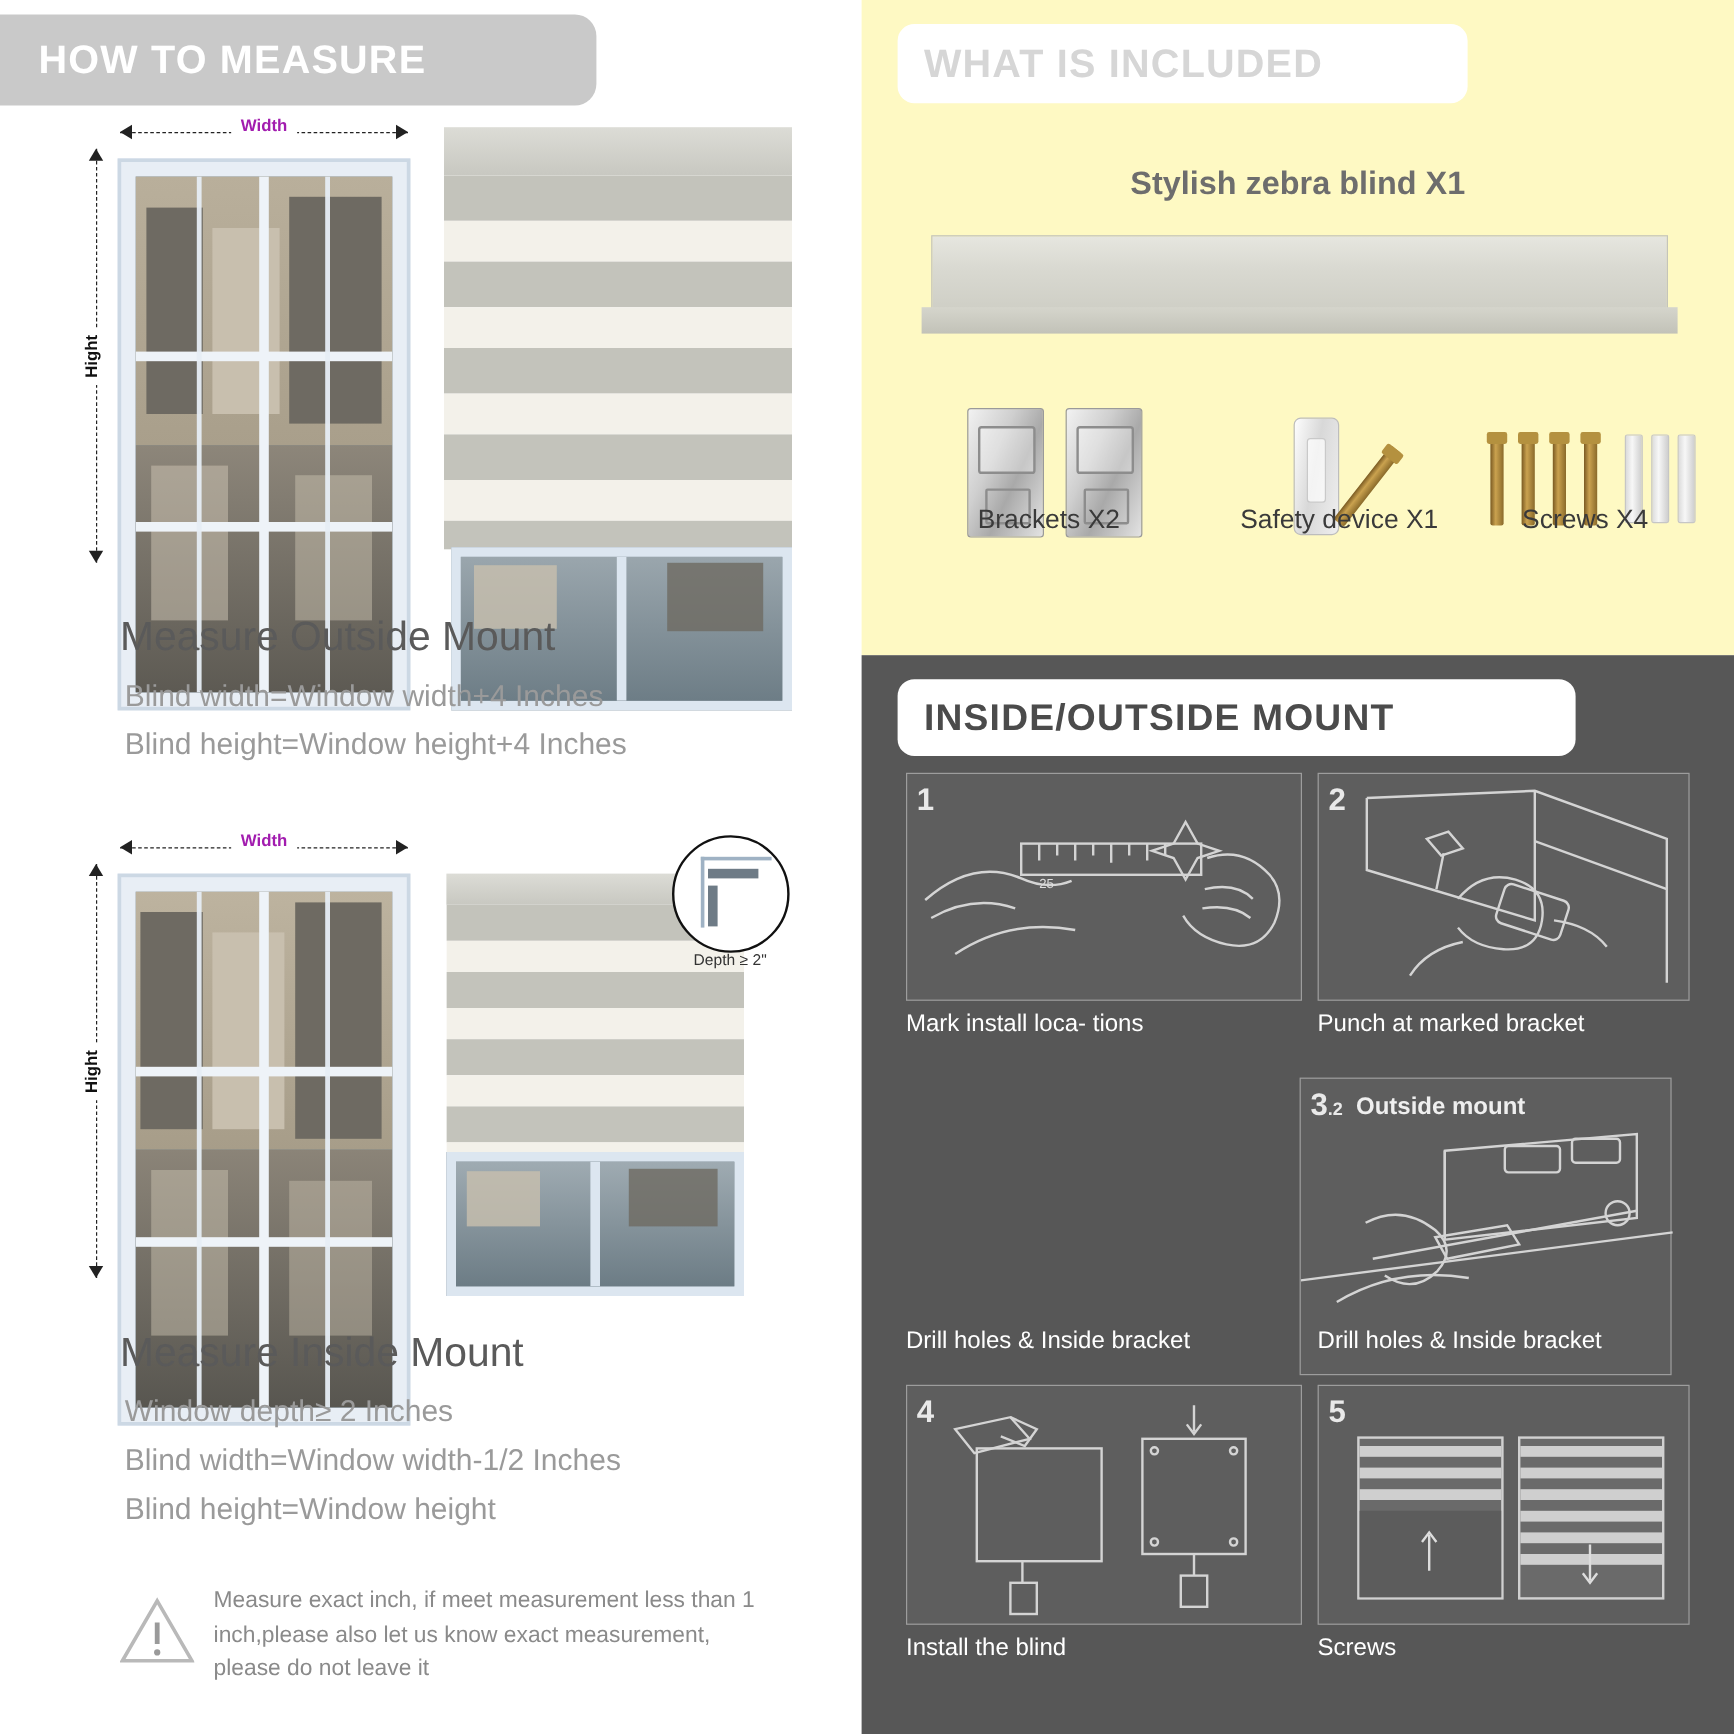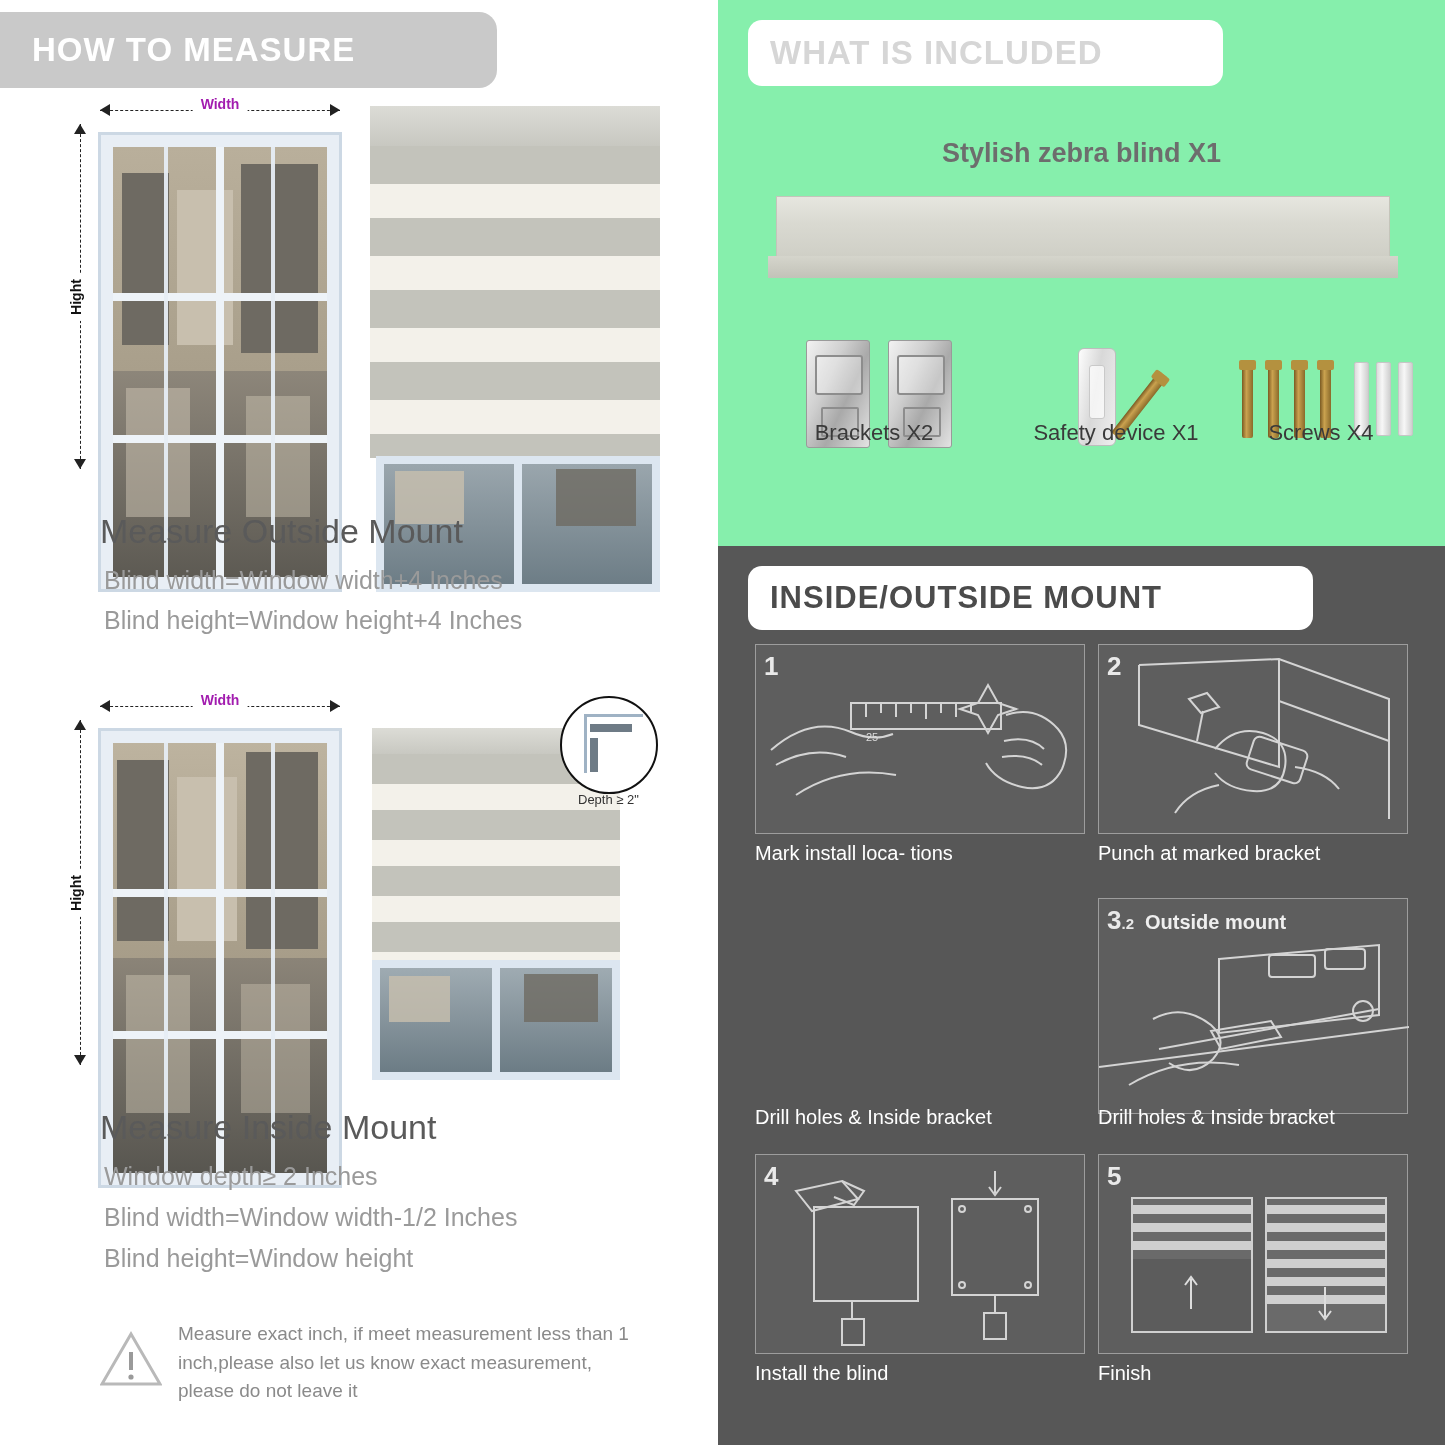--- a/index.html
+++ b/index.html
@@ -100,21 +100,21 @@
   
   .m-title{position:absolute;left:100px;font-size:34px;color:#5a5a5a;font-weight:normal;}
   .m-line{position:absolute;left:104px;font-size:25px;color:#9a9a9a;}
 
   
   .warn-wrap{position:absolute;left:100px;top:1320px;width:560px;height:100px;}
   .warn-tri{position:absolute;left:0;top:10px;width:62px;height:58px;}
   .warn-txt{position:absolute;left:78px;top:0;width:470px;font-size:19px;color:#8a8a8a;line-height:1.5;}
 
   
-  .right-top{position:absolute;left:718px;top:0;width:727px;height:546px;background:#86efac;}
+  .right-top{position:absolute;left:718px;top:0;width:727px;height:546px;background:#fef9c3;}
   .hdr-right{
     left:748px;top:20px;width:475px;height:66px;border-radius:14px;
     background:#ffffff;color:#d6d6d6;font-size:33px;padding-left:22px;box-sizing:border-box;
   }
   .inc-title{position:absolute;left:0;right:0;top:138px;text-align:center;
     font-size:27px;color:#6d6d6d;font-weight:bold;}
   .rail{
     position:absolute;left:50px;top:196px;width:630px;height:84px;
   }
   .rail-top{position:absolute;left:8px;top:0;width:614px;height:62px;
@@ -402,21 +402,21 @@
           <rect x="150" y="98" width="56" height="34" rx="6" transform="rotate(18 178 115)"></rect>
           <path d="M196 122 q30 4 44 22"></path>
           <path d="M120 140 q-30 6 -44 28"></path>
         </g>
       </svg>
     </div>
     <div class="step-cap" style="left:380px;top:296px;">Punch at  marked bracket</div>
 
     <div class="step-cap" style="left:37px;top:560px;">Drill holes &amp;  Inside bracket</div>
 
-    <div class="step" style="left:380px;top:352px;width:310px;height:216px;">
+    <div class="step" style="left:365px;top:352px;width:310px;height:248px;">
       <div class="step-num"><span>3</span><small>.2</small></div>
       <div class="step-sub">Outside mount</div>
       <svg viewBox="0 0 310 200" style="position:absolute;left:0;top:0;width:310px;height:200px;">
         <g fill="none" stroke="#d4d4d4" stroke-width="2">
           <path d="M120 60 l160 -14 l0 70 l-160 18 z"></path>
           <path d="M120 60 l0 74"></path>
           <rect x="170" y="56" width="46" height="22" rx="3"></rect>
           <rect x="226" y="50" width="40" height="20" rx="3"></rect>
           <path d="M60 150 l220 -40"></path>
           <path d="M54 120 q30 -16 58 6 q18 16 2 34 q-20 20 -44 4"></path>
@@ -471,19 +471,19 @@
         <div class="fp-stripe" style="top:42px;height:9px;"></div>
         <div class="fp-stripe" style="top:60px;height:9px;"></div>
         <div class="fp-stripe" style="top:78px;height:9px;"></div>
         <div class="fp-stripe" style="top:96px;height:9px;"></div>
         <svg viewBox="0 0 20 40" style="position:absolute;left:48px;top:84px;width:20px;height:40px;">
           <line x1="10" y1="4" x2="10" y2="34" stroke="#ddd" stroke-width="2"></line>
           <path d="M4 28 l6 8 l6 -8" fill="none" stroke="#ddd" stroke-width="2"></path>
         </svg>
       </div>
     </div>
-    <div class="step-cap" style="left:380px;top:816px;">Finish</div>
+    <div class="step-cap" style="left:380px;top:816px;">Screws</div>
   </div>
 
   <div class="hdr-pill hdr-right">WHAT IS INCLUDED</div>
   <div class="hdr-pill hdr-mount">INSIDE/OUTSIDE MOUNT</div>
 
 </div>
 
 </body></html>

